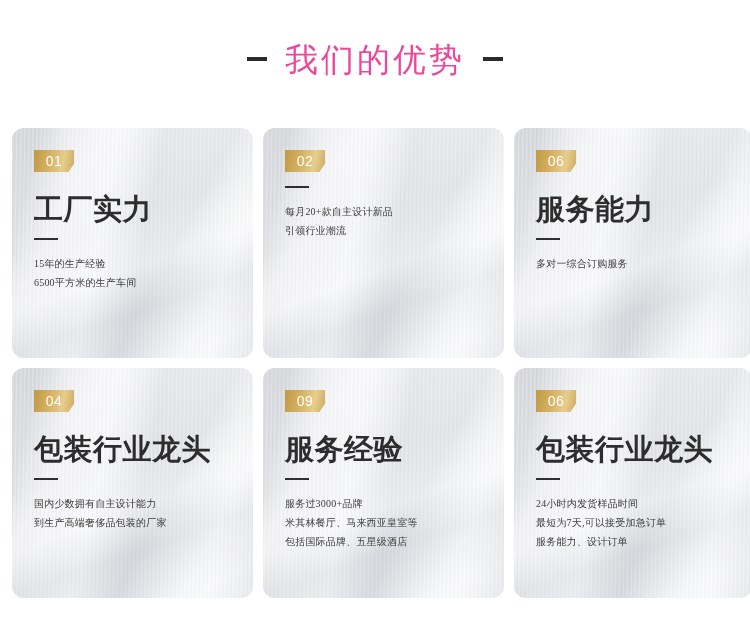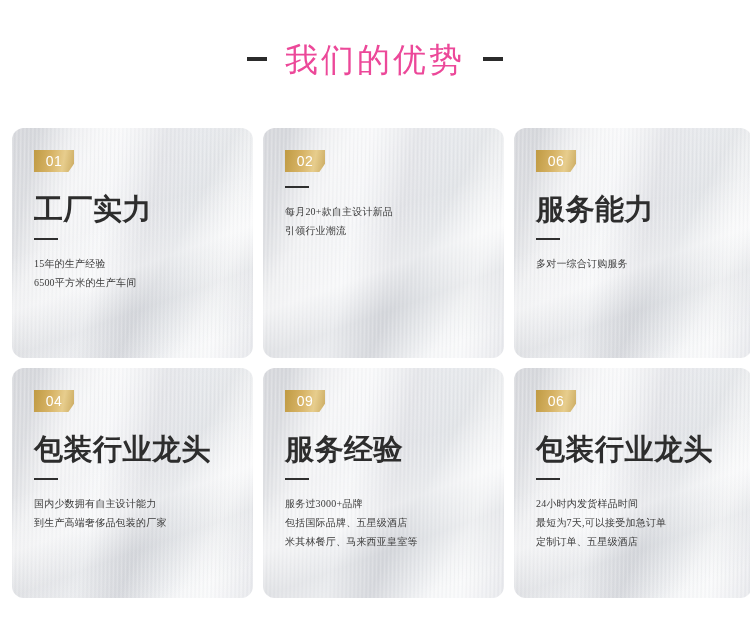--- a/index.html
+++ b/index.html
@@ -217,32 +217,32 @@
     </div>
   </div>
 
   <div class="card">
     <div class="card-inner">
       <span class="badge">09</span>
       <div class="card-heading">服务经验</div>
       <div class="card-rule"></div>
       <div class="card-lines">
         <div class="card-line">服务过3000+品牌</div>
+        <div class="card-line">米其林餐厅、马来西亚皇室等</div>
         <div class="card-line">包括国际品牌、五星级酒店</div>
-        <div class="card-line">米其林餐厅、马来西亚皇室等</div>
       </div>
     </div>
   </div>
 
   <div class="card">
     <div class="card-inner">
       <span class="badge">06</span>
       <div class="card-heading">包装行业龙头</div>
       <div class="card-rule"></div>
       <div class="card-lines">
         <div class="card-line">24小时内发货样品时间</div>
         <div class="card-line">最短为7天,可以接受加急订单</div>
-        <div class="card-line">定制订单、五星级酒店</div>
+        <div class="card-line">服务能力、设计订单</div>
       </div>
     </div>
   </div>
 
 </div>
 
 </body></html>

